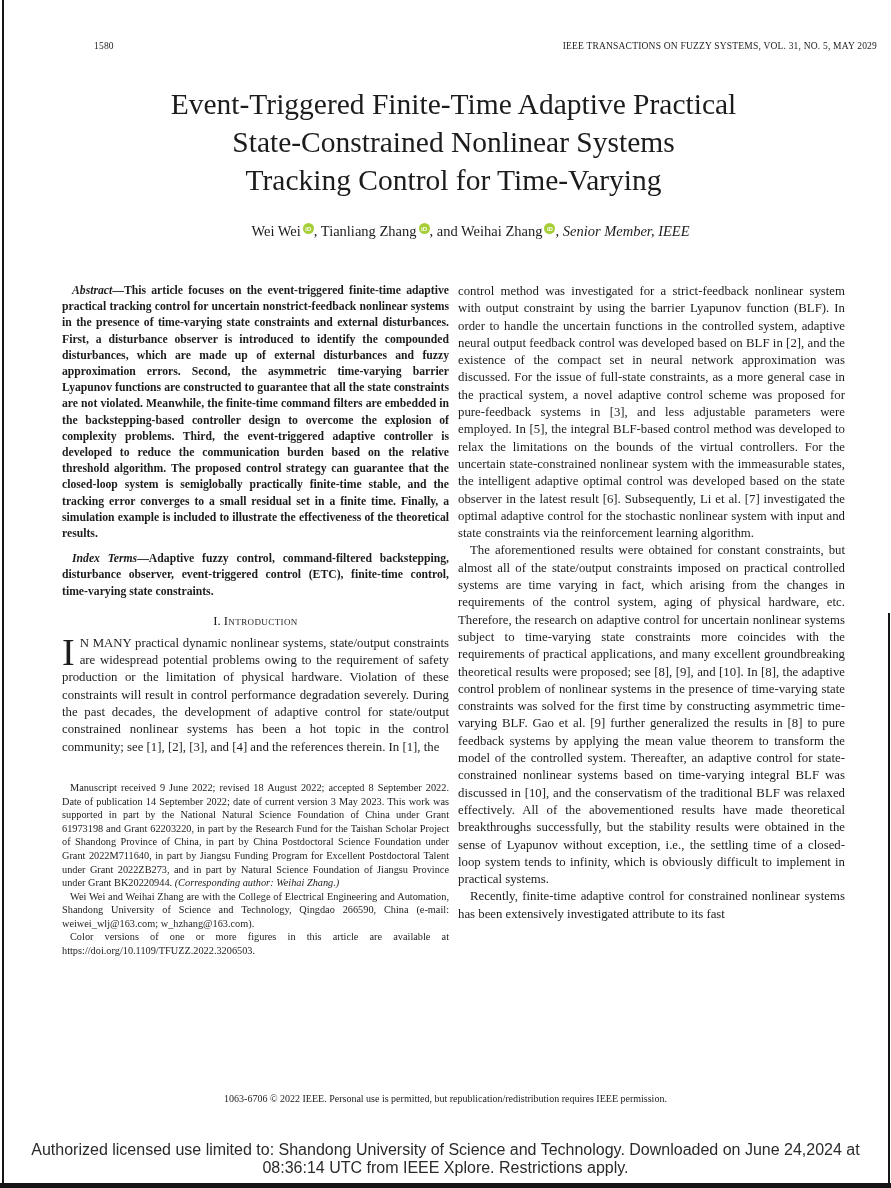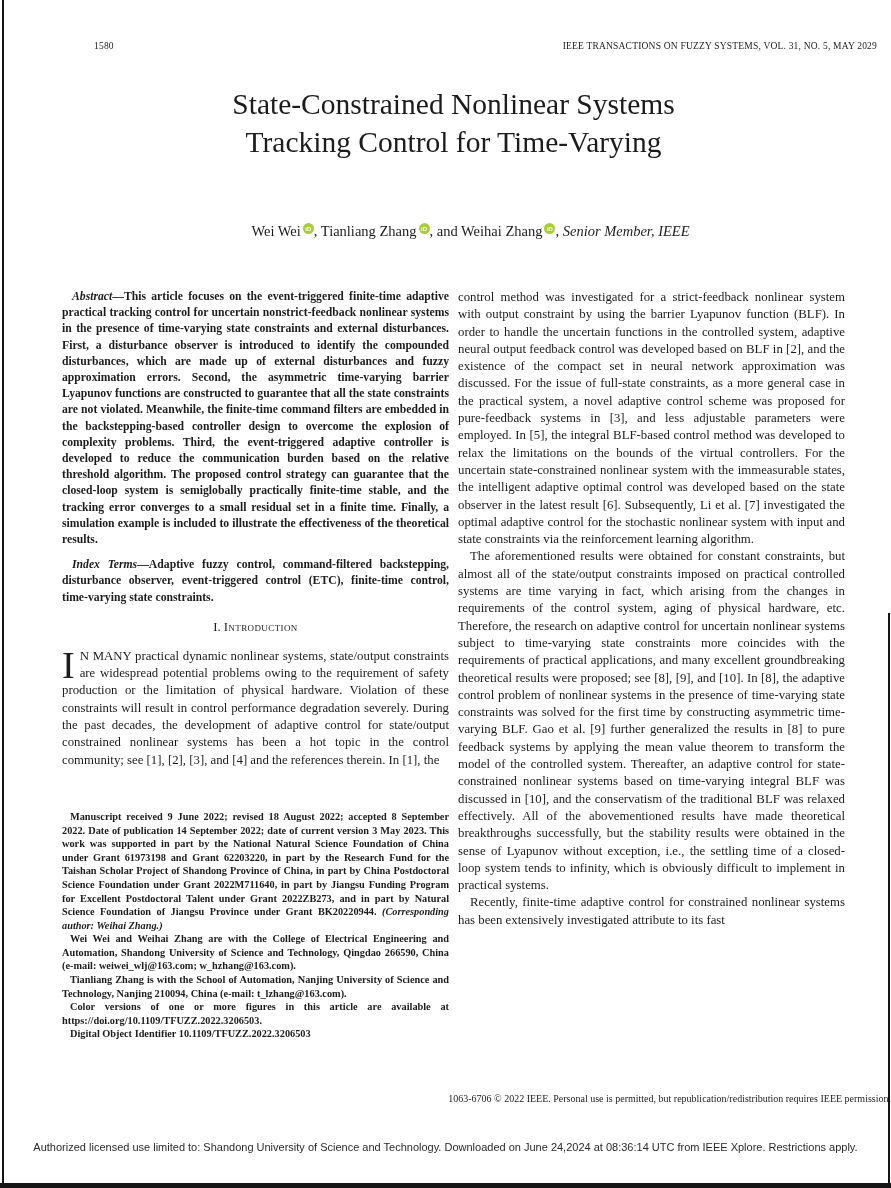--- a/index.html
+++ b/index.html
@@ -27,70 +27,71 @@
     text-align:center; font-size:14.5px;
   }
   .author-line .member { font-style:italic; }
   .orcid {
     display:inline-flex; width:11px; height:11px; border-radius:50%;
     background:#A6CE39; color:#ffffff; align-items:center; justify-content:center;
     font-family:"Liberation Sans", sans-serif; font-size:6px; font-weight:bold;
     vertical-align:super; margin-left:2px; line-height:1;
   }
   .columns {
-    position:absolute; top:289px; left:62px; width:783px;
+    position:absolute; top:283px; left:62px; width:783px;
     display:flex; gap:9px;
   }
   .col { width:387px; }
   .abstract, .index-terms {
     font-weight:bold; font-size:11.7px; line-height:16.2px;
     text-align:justify; text-indent:10px;
   }
   .index-terms { margin-top:9px; }
   .ital { font-style:italic; }
   .section-heading {
-    text-align:center; font-size:12.8px; margin:14px 0 13px;
+    text-align:center; font-size:12.8px; margin:14px 0 6px;
   }
   .section-heading .sc { font-variant:small-caps; margin-left:3px; letter-spacing:0.4px; }
   .body-text { font-size:12.8px; line-height:17.3px; text-align:justify; }
   .body-text p.indent { text-indent:12px; }
   .body-text p + p { margin-top:0; }
   .dropcap {
     float:left; font-size:38px; line-height:29px; padding:3px 5px 0 0;
   }
   .footnote {
-    margin-top:41px; font-size:10.3px; line-height:13.6px; text-align:justify;font-weight:bold;
+    margin-top:25px; font-size:10.3px; line-height:13.6px; text-align:justify;
   }
   .footnote p { text-indent:8px; }
   .copyright-block {
     position:absolute; top:1092px; left:0; width:100%;
-    text-align:right; font-size:10px; line-height:14px;
+    text-align:center; font-size:10px; line-height:14px;
   }
   .license-line {
     position:absolute; top:1141px; left:0; width:100%;
     text-align:center; font-family:"Liberation Sans", sans-serif;
-    font-size:11px; color:#2a2a2a;
+    font-size:16px; color:#2a2a2a;
   }
   .url { text-decoration:none; color:inherit; }
 </style>
 </head>
 <body>
 
 <div class="page">
 
   <div class="border-left"></div>
   <div class="border-right"></div>
   <div class="border-bottom"></div>
 
   <div class="running-head">
     <span>1580</span>
     <span>IEEE TRANSACTIONS ON FUZZY SYSTEMS, VOL. 31, NO. 5, MAY 2029</span>
   </div>
 
   <h1 class="paper-title">
+    <div>Event-Triggered Finite-Time Adaptive Practical</div>
     <div>State-Constrained Nonlinear Systems</div>
     <div>Tracking Control for Time-Varying</div>
   </h1>
 
   <div class="author-line">
     <span>Wei Wei</span><span class="orcid">
         <span>iD</span>
       </span><span>, </span><span>Tianliang Zhang</span><span class="orcid">
         <span>iD</span>
       </span><span>, and </span><span>Weihai Zhang</span><span class="orcid">
@@ -109,23 +110,21 @@
         <span>I.</span><span class="sc">Introduction</span>
       </div>
 
       <div class="body-text">
         <p><span class="dropcap">I</span><span>N MANY</span><span> practical dynamic nonlinear systems, state/output constraints are widespread potential problems owing to the requirement of safety production or the limitation of physical hardware. Violation of these constraints will result in control performance degradation severely. During the past decades, the development of adaptive control for state/output constrained nonlinear systems has been a hot topic in the control community; see [1], [2], [3], and [4] and the references therein. In [1], the</span></p>
       </div>
 
       <div class="footnote">
         <p><span>Manuscript received 9 June 2022; revised 18 August 2022; accepted 8 September 2022. Date of publication 14 September 2022; date of current version 3 May 2023. This work was supported in part by the National Natural Science Foundation of China under Grant 61973198 and Grant 62203220, in part by the Research Fund for the Taishan Scholar Project of Shandong Province of China, in part by China Postdoctoral Science Foundation under Grant 2022M711640, in part by Jiangsu Funding Program for Excellent Postdoctoral Talent under Grant 2022ZB273, and in part by Natural Science Foundation of Jiangsu Province under Grant BK20220944. </span><span class="ital">(Corresponding author: Weihai Zhang.)</span></p>
         <p>Wei Wei and Weihai Zhang are with the College of Electrical Engineering and Automation, Shandong University of Science and Technology, Qingdao 266590, China (e-mail: weiwei_wlj@163.com; w_hzhang@163.com).</p>
-        <p>Tianliang Zhang is with the School of Automation, Nanjing University of Science and Technology, Nanjing 210094, China (e-mail: t_lzhang@163.com).</p>
         <p><span>Color versions of one or more figures in this article are available at </span><span class="url">https://doi.org/10.1109/TFUZZ.2022.3206503</span><span>.</span></p>
-        <p>Digital Object Identifier 10.1109/TFUZZ.2022.3206503</p>
       </div>
     </div>
 
     <div class="col body-text">
       <p>control method was investigated for a strict-feedback nonlinear system with output constraint by using the barrier Lyapunov function (BLF). In order to handle the uncertain functions in the controlled system, adaptive neural output feedback control was developed based on BLF in [2], and the existence of the compact set in neural network approximation was discussed. For the issue of full-state constraints, as a more general case in the practical system, a novel adaptive control scheme was proposed for pure-feedback systems in [3], and less adjustable parameters were employed. In [5], the integral BLF-based control method was developed to relax the limitations on the bounds of the virtual controllers. For the uncertain state-constrained nonlinear system with the immeasurable states, the intelligent adaptive optimal control was developed based on the state observer in the latest result [6]. Subsequently, Li et al. [7] investigated the optimal adaptive control for the stochastic nonlinear system with input and state constraints via the reinforcement learning algorithm.</p>
       <p class="indent">The aforementioned results were obtained for constant constraints, but almost all of the state/output constraints imposed on practical controlled systems are time varying in fact, which arising from the changes in requirements of the control system, aging of physical hardware, etc. Therefore, the research on adaptive control for uncertain nonlinear systems subject to time-varying state constraints more coincides with the requirements of practical applications, and many excellent groundbreaking theoretical results were proposed; see [8], [9], and [10]. In [8], the adaptive control problem of nonlinear systems in the presence of time-varying state constraints was solved for the first time by constructing asymmetric time-varying BLF. Gao et al. [9] further generalized the results in [8] to pure feedback systems by applying the mean value theorem to transform the model of the controlled system. Thereafter, an adaptive control for state-constrained nonlinear systems based on time-varying integral BLF was discussed in [10], and the conservatism of the traditional BLF was relaxed effectively. All of the abovementioned results have made theoretical breakthroughs successfully, but the stability results were obtained in the sense of Lyapunov without exception, i.e., the settling time of a closed-loop system tends to infinity, which is obviously difficult to implement in practical systems.</p>
       <p class="indent">Recently, finite-time adaptive control for constrained nonlinear systems has been extensively investigated attribute to its fast</p>
     </div>
 
   </div>

